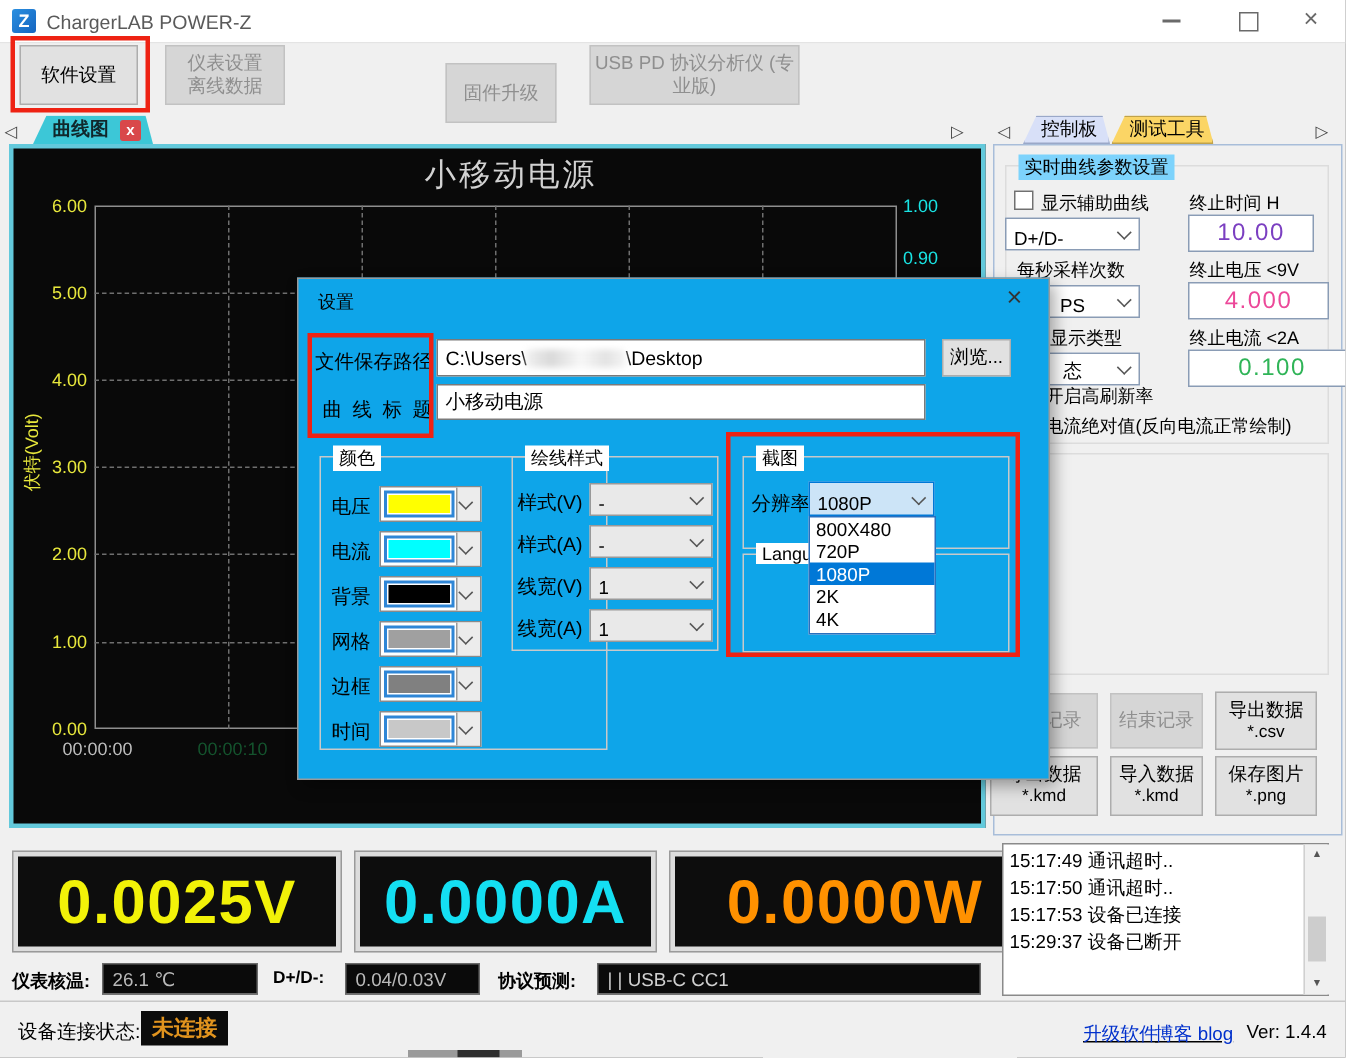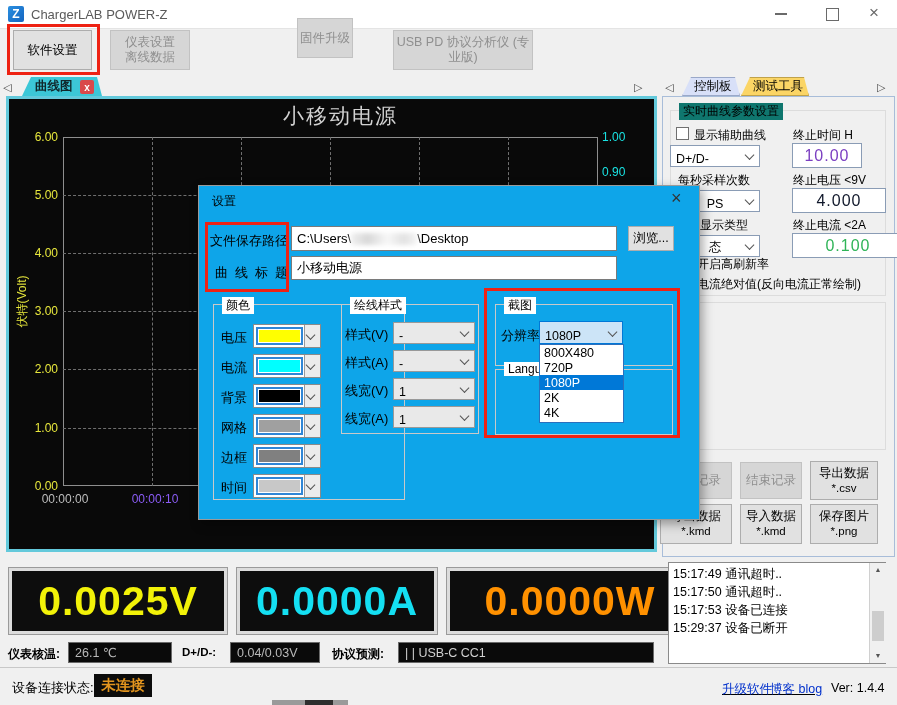--- a/index.html
+++ b/index.html
@@ -2,21 +2,21 @@
 <html><head>
 <meta charset="utf-8">
 <style>
   html,body{margin:0;padding:0}
   body{font-family:"Liberation Sans","DejaVu Sans",sans-serif;background:#888}
   #app{position:relative;width:897px;height:705px;background:#f0f0f0;overflow:hidden;font-size:12px;color:#000}
   .ab{position:absolute}
   .btn{background:#e1e1e1;border:1px solid #adadad;display:flex;flex-direction:column;align-items:center;justify-content:center;font-size:12.5px;line-height:15px;text-align:center;box-sizing:border-box;cursor:default}
   .btn.dis{background:#d6d6d6;border-color:#c2c2c2;color:#8f8f8f}
   .grp{border:1px solid #dcdcdc;box-sizing:border-box}
-  .grplbl{position:absolute;top:-8px;left:8px;background:#0f766e;padding:0 4px;font-size:12px;white-space:nowrap}
+  .grplbl{position:absolute;top:-8px;left:8px;background:#7dd3fc;padding:0 4px;font-size:12px;white-space:nowrap}
   .grplbl.w{background:#fff}
   .combo{background:#fff;border:1px solid #8a9cb5;box-sizing:border-box;font-size:12.5px;display:flex;align-items:flex-end;padding-left:5px}
   .combo.gray{background:#e9e9e9;border-color:#999}
   .chev{position:absolute;right:6px;top:50%;width:6px;height:6px;border-right:1.6px solid #555;border-bottom:1.6px solid #555;transform:translateY(-65%) rotate(45deg)}
   .cb{width:13px;height:13px;background:#fff;border:1px solid #707070;box-sizing:border-box}
   .inpval{background:#fff;border:1px solid #8a9cb5;box-sizing:border-box;display:flex;align-items:center;justify-content:center;font-size:16px;letter-spacing:1px}
   .lbl{white-space:nowrap}
   .redbox{border:3px solid #ee2213;box-sizing:border-box;z-index:40;pointer-events:none}
   .tick{color:#e8e83c;font-size:12px}
   .hline{border-top:1px dashed #6f6f6f;height:0}
@@ -47,21 +47,21 @@
   <div class="ab" style="left:826px;top:8px;width:11px;height:11px;border:1px solid #6a6a6a"></div>
   <div class="ab" style="left:869px;top:3px;font-size:17px;color:#6a6a6a">×</div>
 
   <div class="ab btn dis" style="left:110px;top:30px;width:80px;height:40px">
     <span>仪表设置</span>
     <span>离线数据</span>
   </div>
   <div class="ab btn" style="left:13px;top:30px;width:79px;height:40px">
       <span>软件设置</span>
     </div>
-  <div class="ab btn dis" style="left:297px;top:18px;width:56px;height:40px">
+  <div class="ab btn dis" style="left:297px;top:42px;width:74px;height:40px">
       <span>固件升级</span>
     </div>
   <div class="ab btn dis" style="left:393px;top:30px;width:140px;height:40px">
       <span>USB PD 协议分析仪 (专业版)</span>
     </div>
   <div class="ab redbox" style="left:7px;top:24px;width:93px;height:51px"></div>
 
   <div class="ab arrow" style="left:3px;top:81px">◁</div>
   <div class="ab tab" style="left:22px;top:77px;width:80px;height:19px;background:#3cc7d7;color:#10282c;padding-left:13px;font-weight:bold">
     <span>曲线图</span>
@@ -101,44 +101,44 @@
   <div class="ab tick" style="left:26px;top:246px;width:32px;text-align:right">4.00</div>
   <div class="ab tick" style="left:26px;top:304px;width:32px;text-align:right">3.00</div>
   <div class="ab tick" style="left:26px;top:362px;width:32px;text-align:right">2.00</div>
   <div class="ab tick" style="left:26px;top:421px;width:32px;text-align:right">1.00</div>
   <div class="ab tick" style="left:26px;top:479px;width:32px;text-align:right">0.00</div>
 
   <div class="ab" style="left:602px;top:130px;color:#19e3e3;font-size:12px">1.00</div>
   <div class="ab" style="left:602px;top:165px;color:#19e3e3;font-size:12px">0.90</div>
 
   <div class="ab" style="left:36px;top:492px;width:58px;text-align:center;color:#bdbdbd;font-size:12px">00:00:00</div>
-  <div class="ab" style="left:126px;top:492px;width:58px;text-align:center;color:#8b5cf6;font-size:12px">00:00:10</div>
+  <div class="ab" style="left:126px;top:492px;width:58px;text-align:center;color:#14532d;font-size:12px">00:00:10</div>
 
   <div class="ab" style="left:662px;top:96px;width:233px;height:461px;background:#f0f0f0;border:1px solid #a8bdd9;box-sizing:border-box"></div>
   <div class="ab grp" style="left:670px;top:110px;width:216px;height:186px">
     <span class="grplbl">实时曲线参数设置</span>
   </div>
   <div class="ab cb" style="left:676px;top:127px"></div>
   <div class="ab lbl" style="left:694px;top:127px">显示辅助曲线</div>
   <div class="ab lbl" style="left:793px;top:127px">终止时间 H</div>
   <div class="ab combo" style="left:670px;top:145px;width:90px;height:22px">
       <span>D+/D-</span>
       <i class="chev"></i>
     </div>
-  <div class="ab inpval" style="left:792px;top:143px;width:70px;height:25px">
+  <div class="ab inpval" style="left:792px;top:143px;width:84px;height:25px">
       <span style="color: rgb(123, 63, 193);">10.00</span>
     </div>
   <div class="ab lbl" style="left:678px;top:172px">每秒采样次数</div>
   <div class="ab lbl" style="left:793px;top:172px">终止电压 &lt;9V</div>
   <div class="ab combo" style="left:670px;top:190px;width:90px;height:22px;justify-content:center;padding-left:0">
       <span>PS</span>
       <i class="chev"></i>
     </div>
   <div class="ab inpval" style="left:792px;top:188px;width:94px;height:25px">
-      <span style="color: #0f172a;">4.000</span>
+      <span style="color: #ec4899;">4.000</span>
     </div>
   <div class="ab lbl" style="left:700px;top:217px">显示类型</div>
   <div class="ab lbl" style="left:793px;top:217px">终止电流 &lt;2A</div>
   <div class="ab combo" style="left:670px;top:235px;width:90px;height:22px;justify-content:center;padding-left:0">
       <span>态</span>
       <i class="chev"></i>
     </div>
   <div class="ab inpval" style="left:792px;top:233px;width:112px;height:25px">
       <span style="color: rgb(47, 180, 87);">0.100</span>
     </div>

